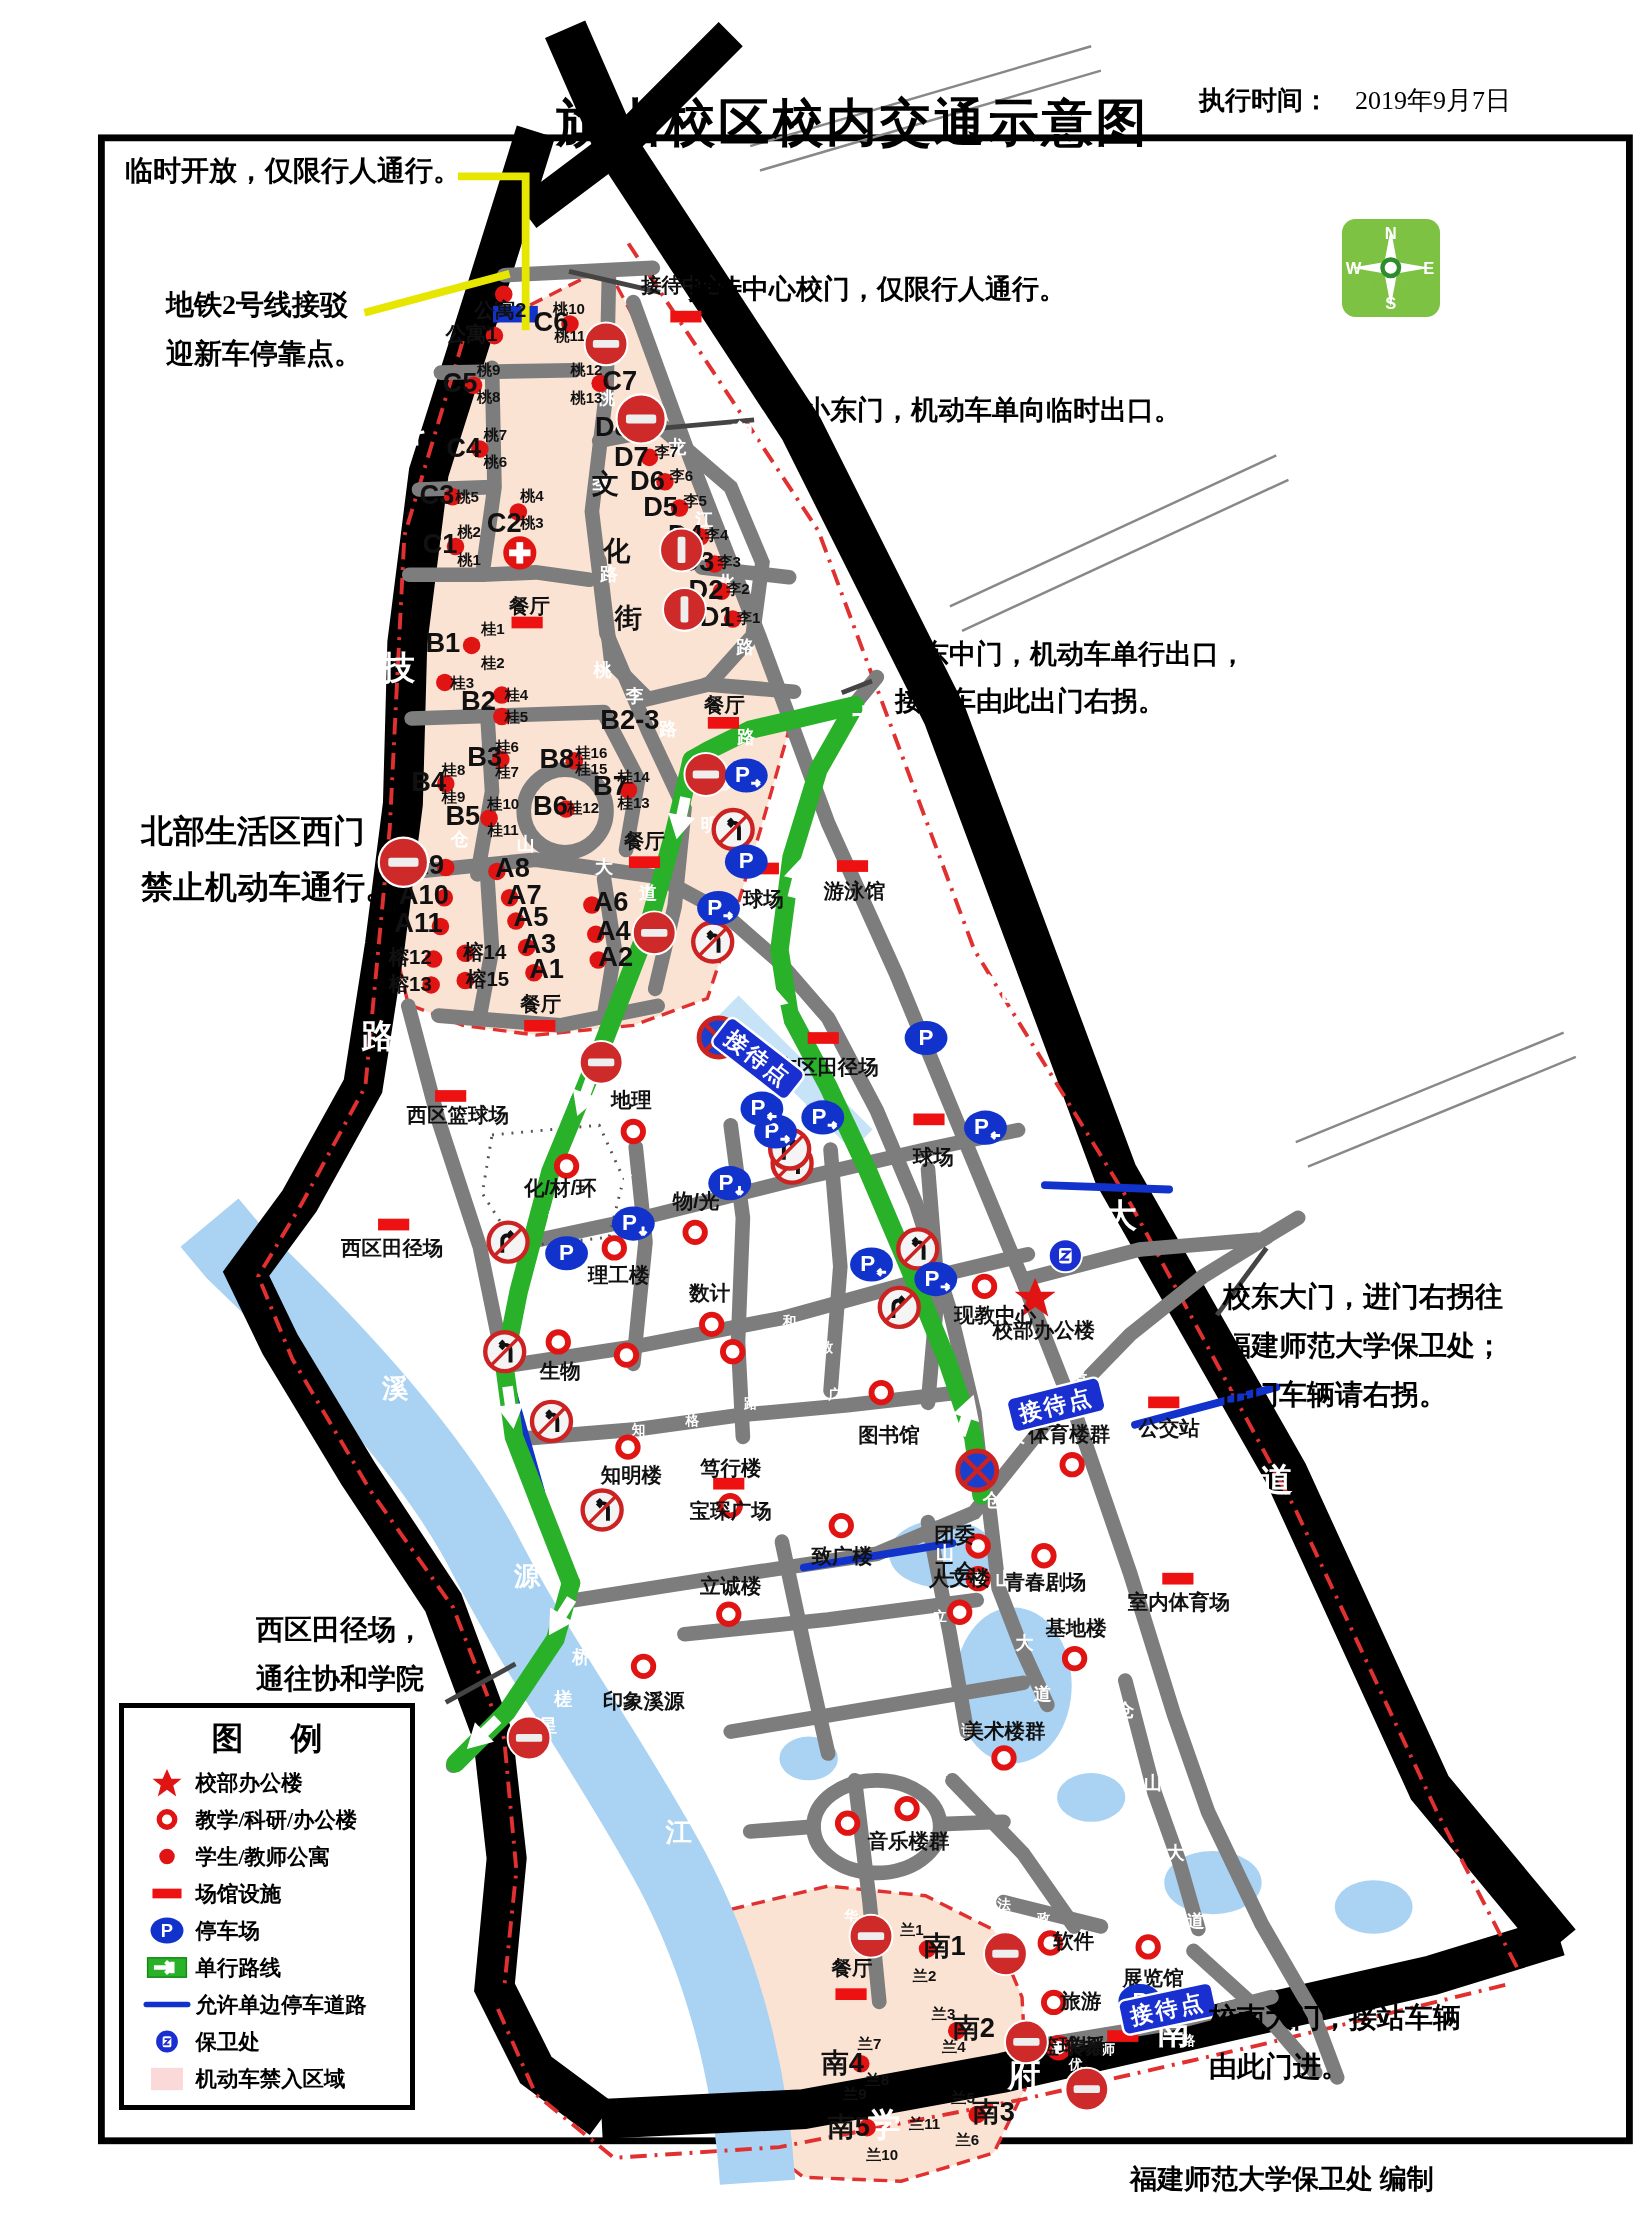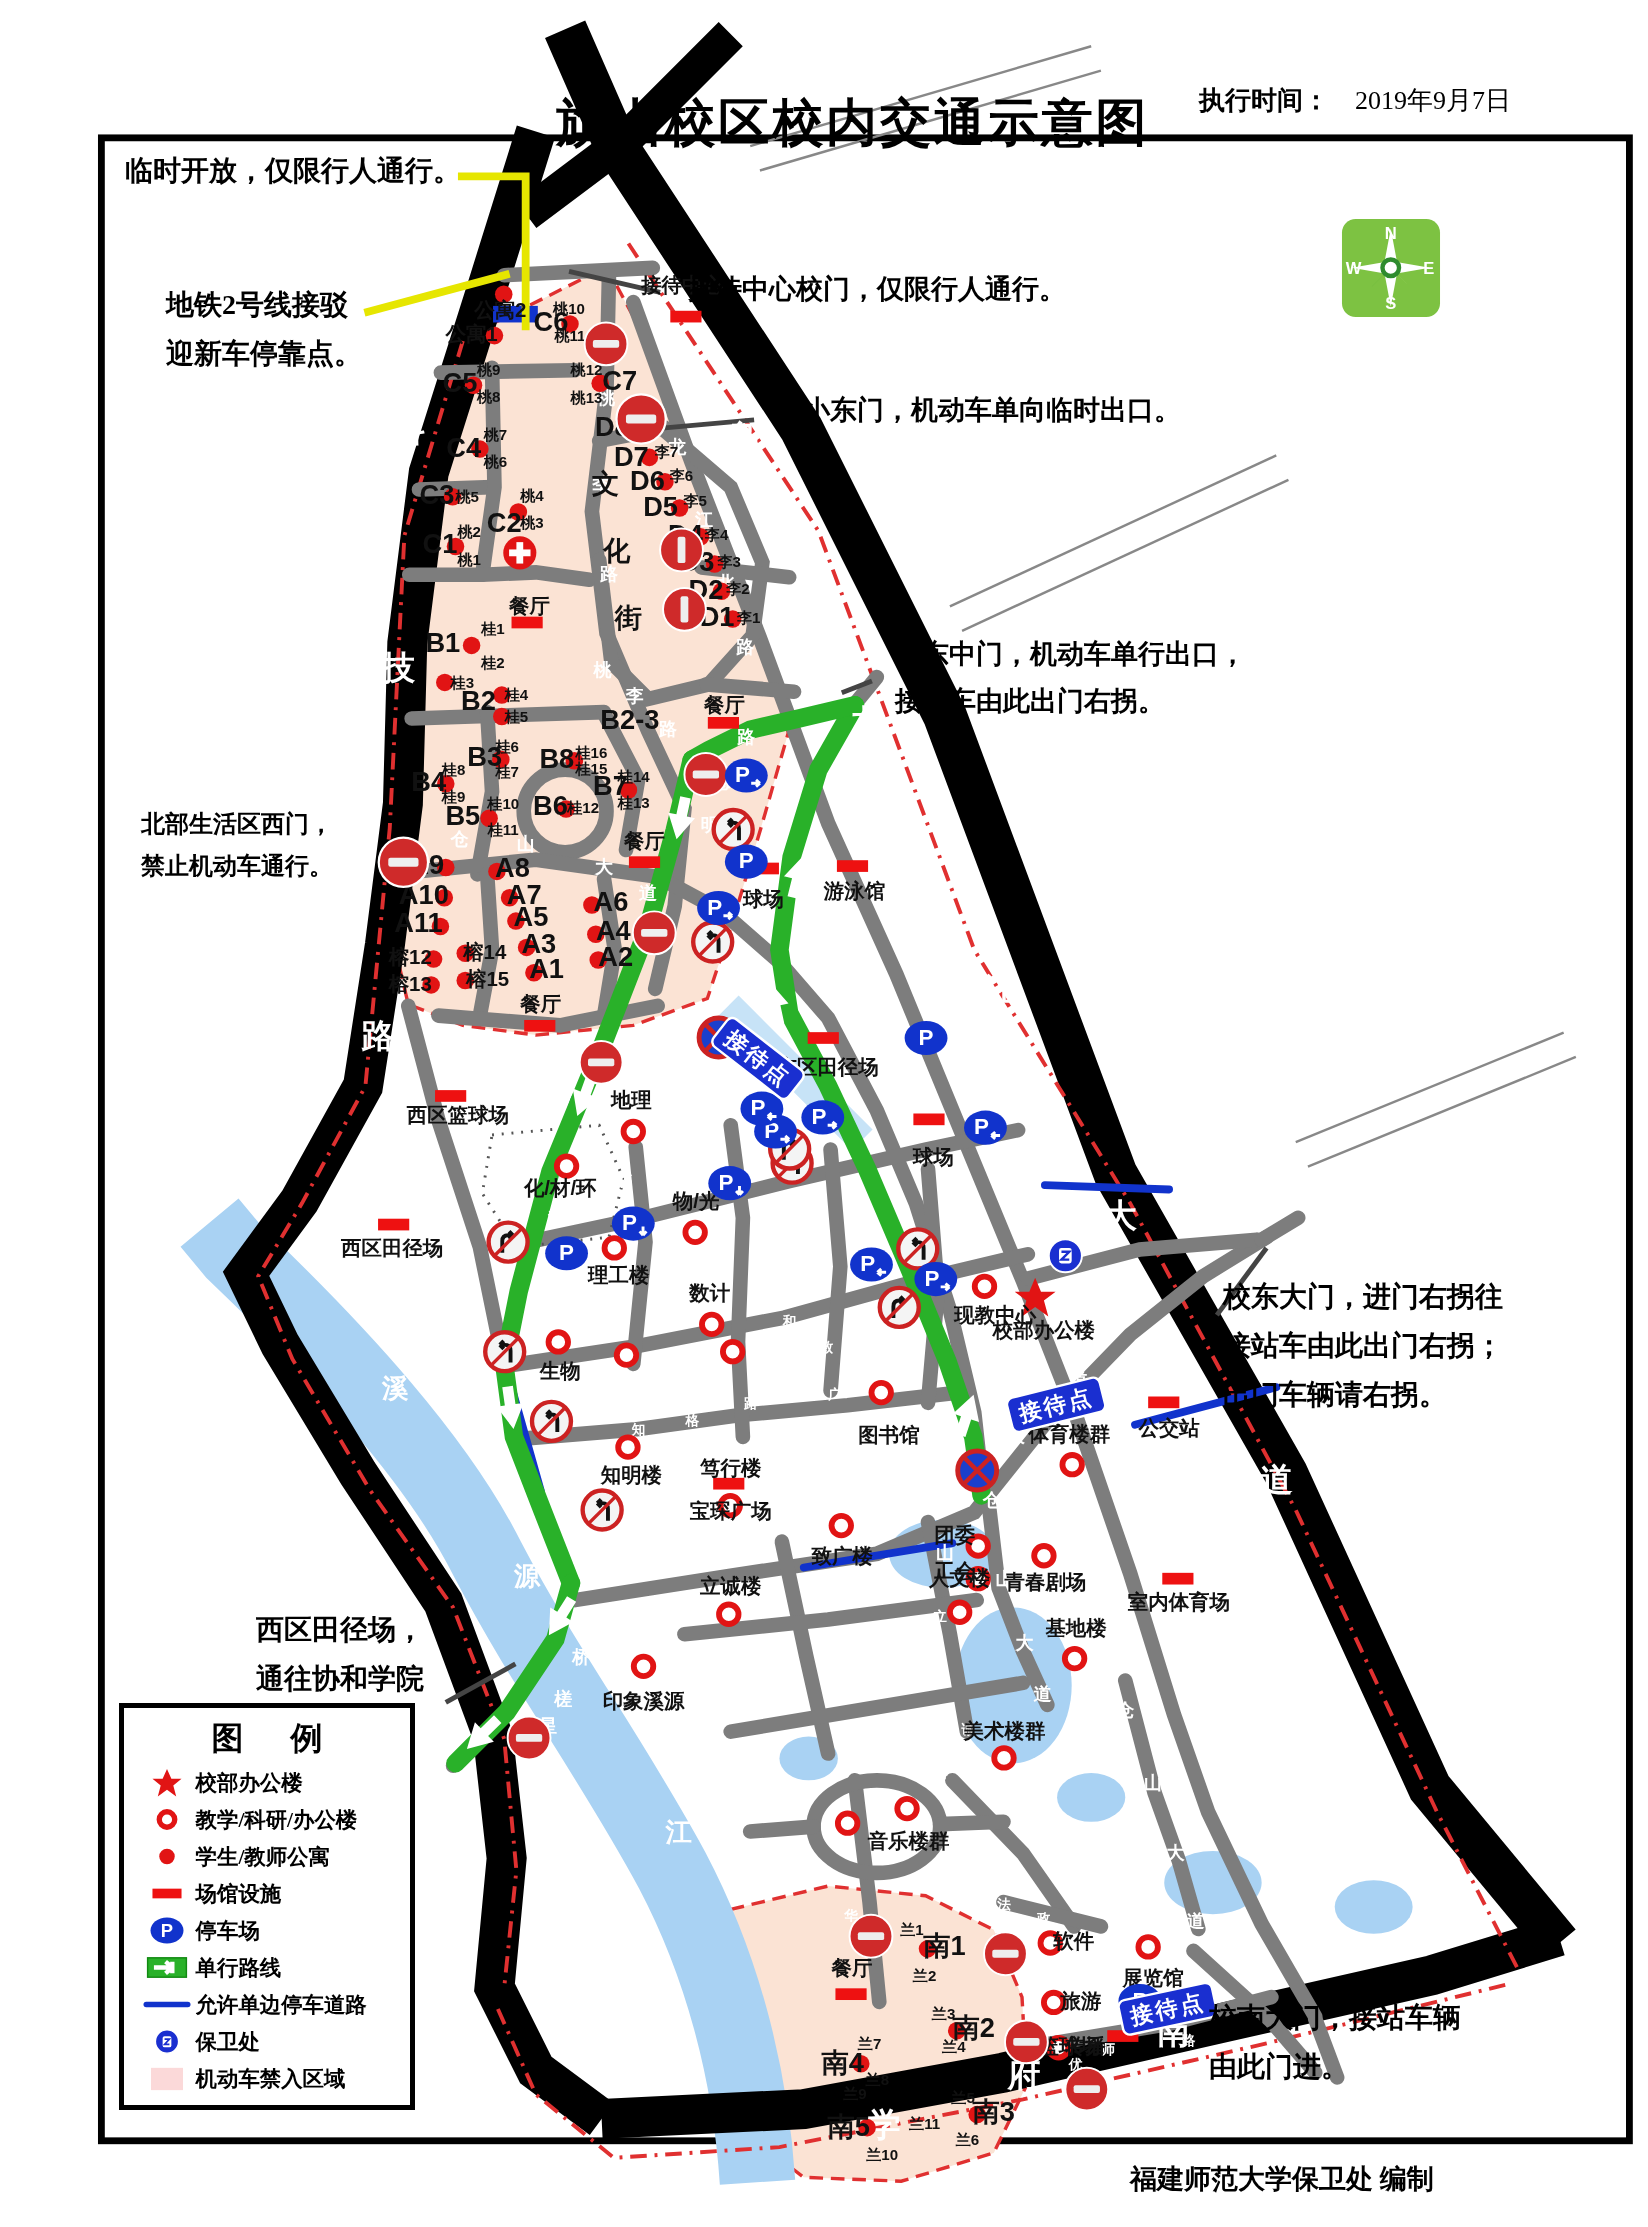--- a/index.html
+++ b/index.html
@@ -718,27 +718,27 @@
       <div class="annot" style="left: 668px; top: 266px; font-size: 27px;">
         <div>接待中心校门，仅限行人通行。</div>
       </div>
       <div class="annot" style="left: 756px; top: 387px; font-size: 27px;">
         <div>校小东门，机动车单向临时出口。</div>
       </div>
       <div class="annot" style="left: 875px; top: 631px; font-size: 27px;">
         <div>校东中门，机动车单行出口，</div>
         <div>接站车由此出门右拐。</div>
       </div>
-      <div class="annot" style="left: 121px; top: 803px; font-size: 24px;">
+      <div class="annot" style="left: 121px; top: 803px; font-size: 32px;">
         <div>北部生活区西门，</div>
         <div>禁止机动车通行。</div>
       </div>
       <div class="annot" style="left: 1203px; top: 1272px; font-size: 28px;">
         <div>校东大门，进门右拐往</div>
-        <div>接站车由此出门右拐；</div>
+        <div>福建师范大学保卫处；</div>
         <div>出门车辆请右拐。</div>
       </div>
       <div class="annot" style="left: 236px; top: 1605px; font-size: 28px;">
         <div>西区田径场，</div>
         <div>通往协和学院</div>
       </div>
       <div class="annot" style="left: 1189px; top: 1993px; font-size: 28px;">
         <div>校南大门，接站车辆</div>
         <div>由此门进。</div>
       </div>

